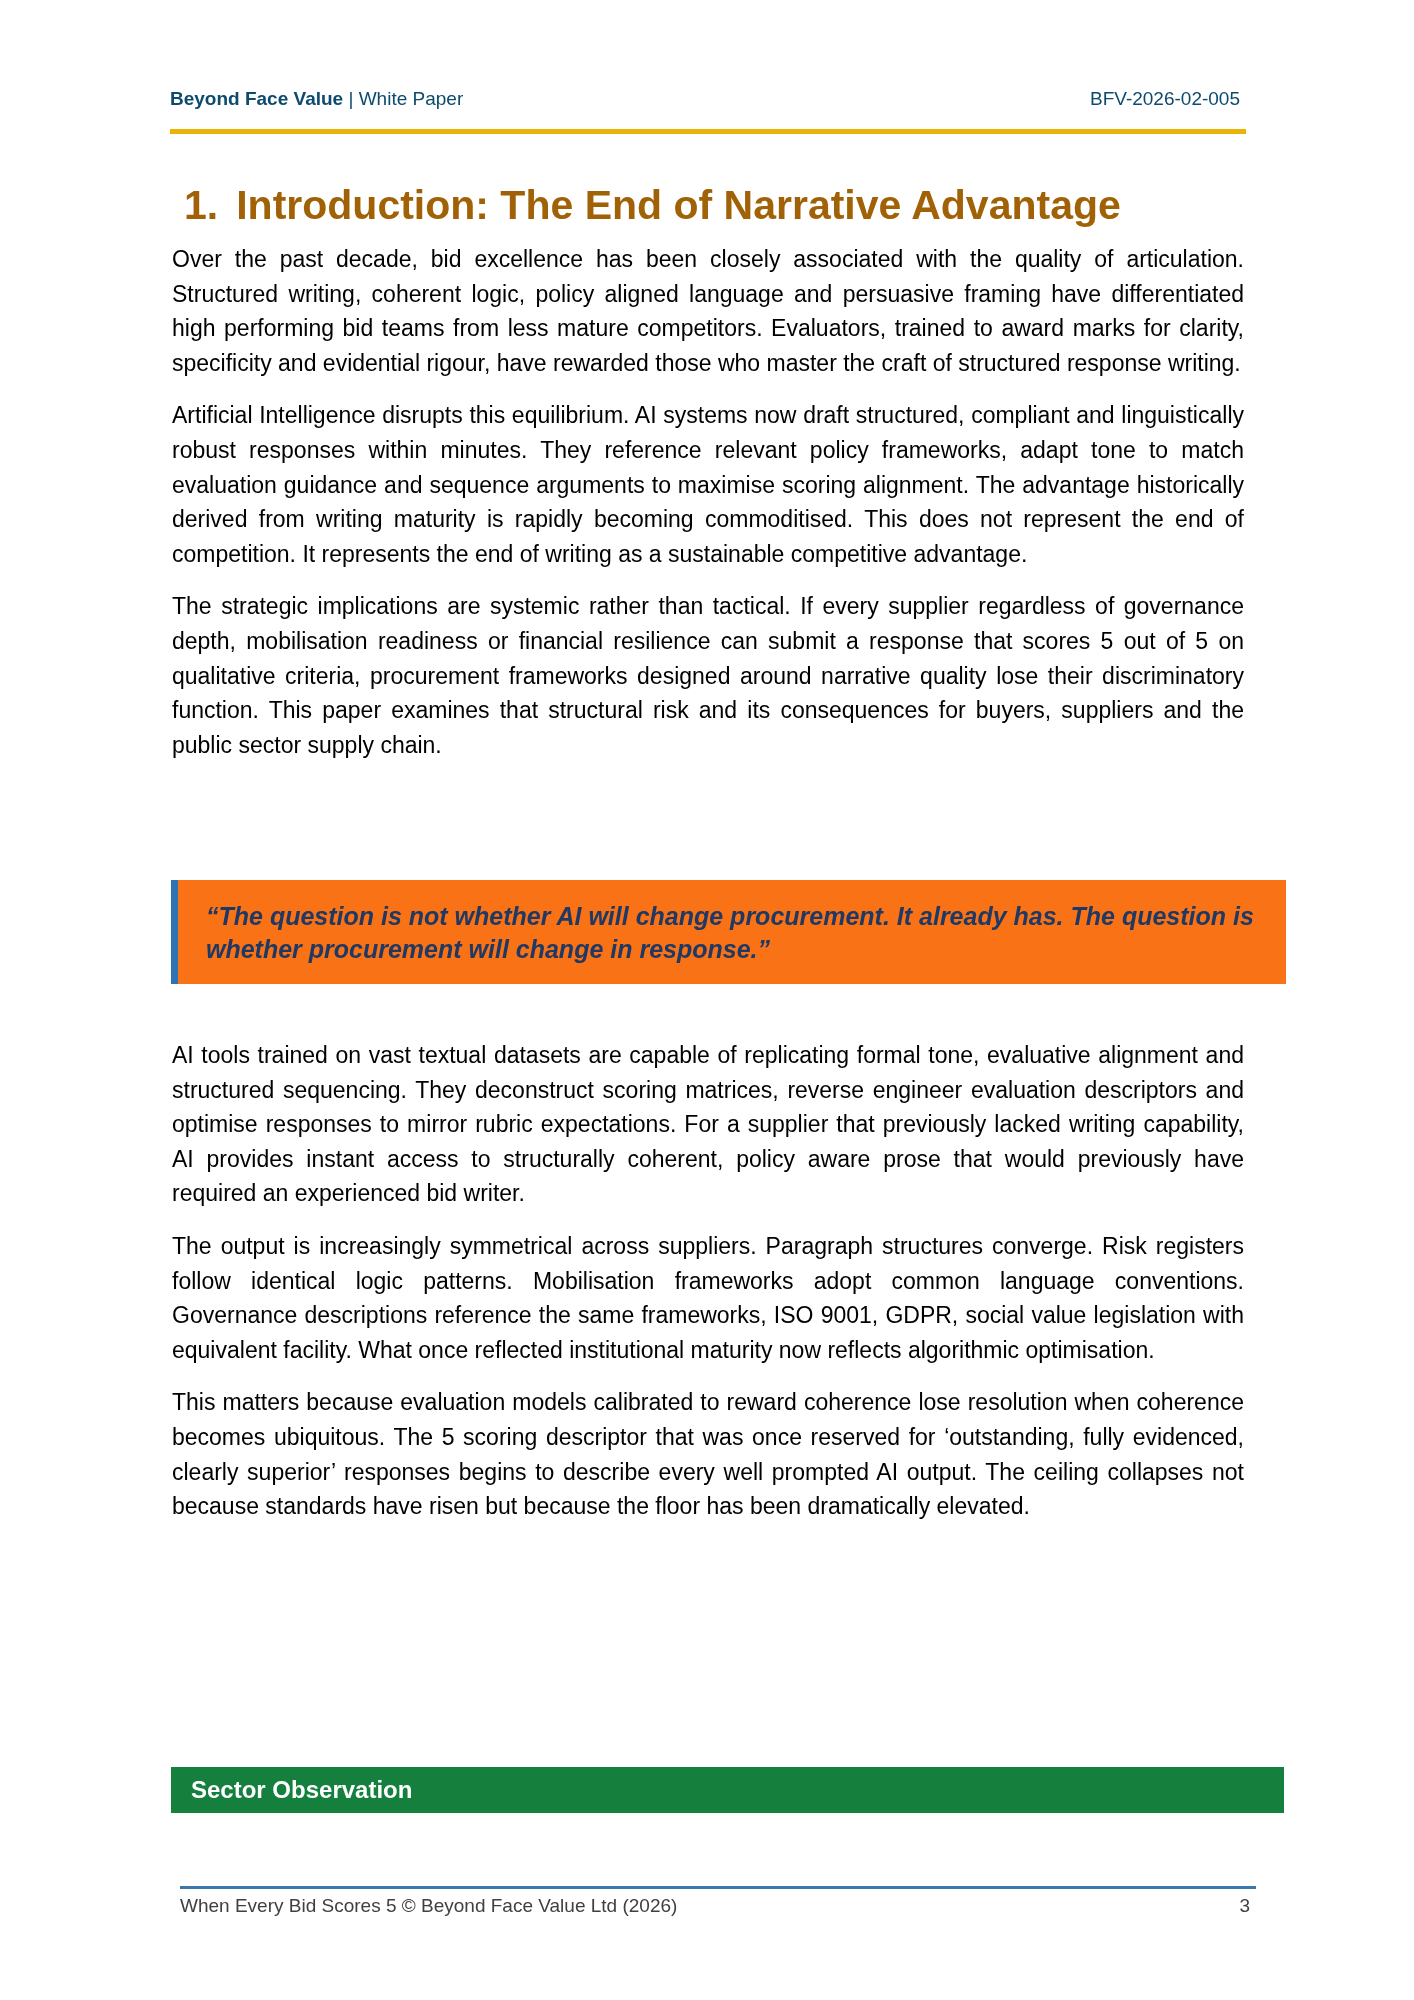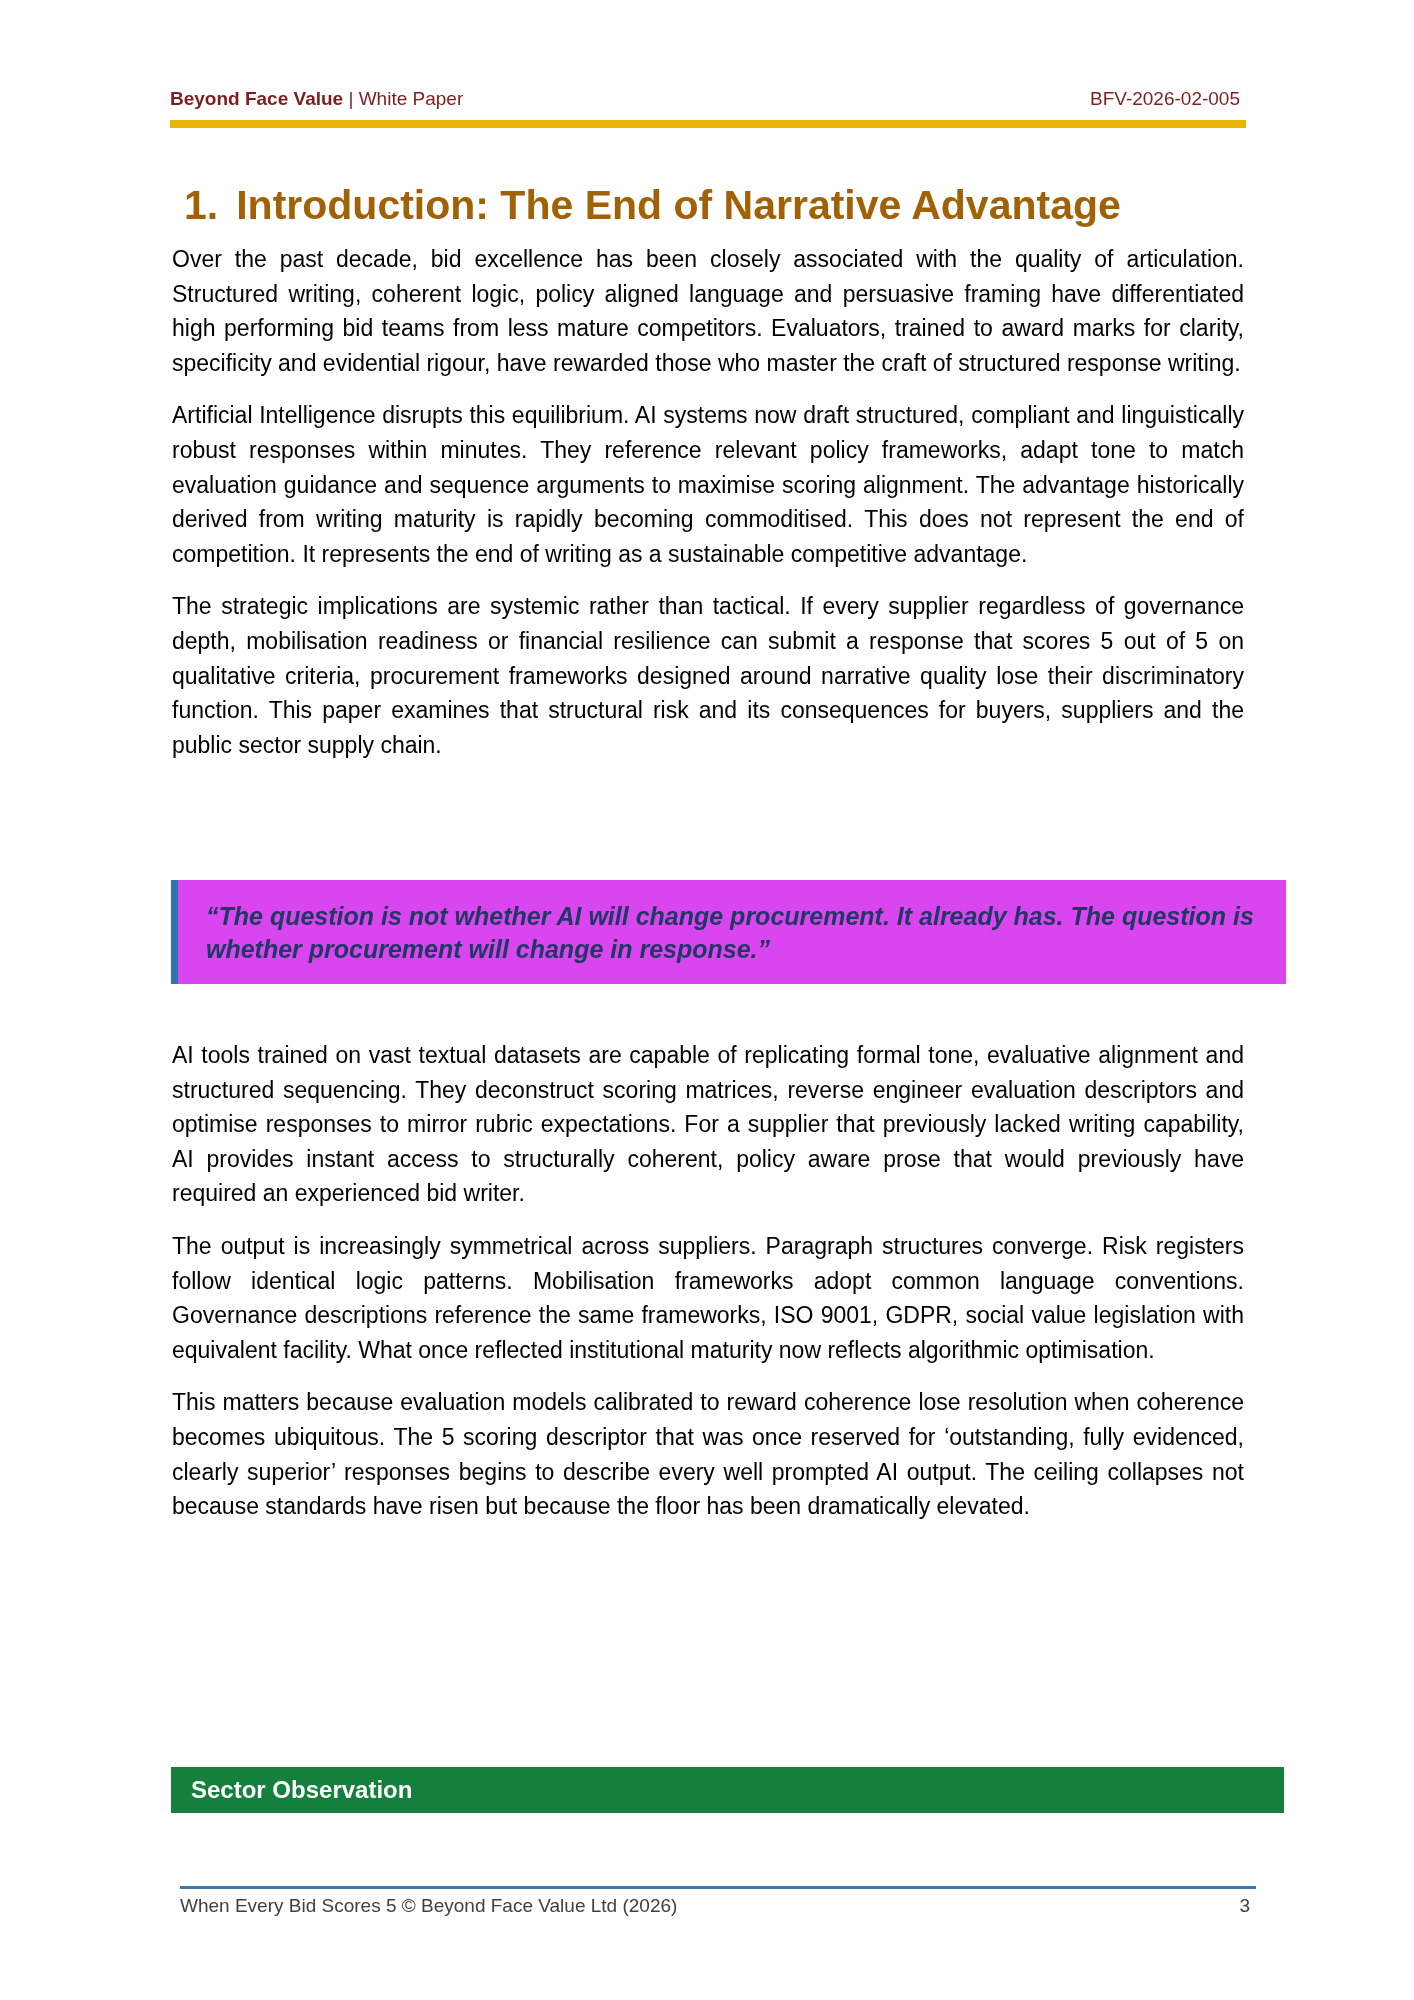--- a/index.html
+++ b/index.html
@@ -14,27 +14,27 @@
       overflow: hidden;
       font-family: "Liberation Sans", sans-serif;
       color: #000000;
     }
     .page-header {
       position: absolute;
       left: 170px;
       top: 84px;
       width: 1076px;
       height: 26px;
-      border-bottom: 8px solid #eab308;
+      border-bottom: 5px solid #eab308;
       display: flex;
       justify-content: space-between;
       align-items: flex-end;
-      padding-bottom: 10px;
+      padding-bottom: 19px;
       font-size: 19px;
-      color: #7f1d1d;
+      color: #0c4a6e;
       line-height: 22px;
     }
     .page-header .brand { font-weight: bold; }
     .page-header .sep { font-weight: normal; }
     .page-header .doc-type { font-weight: normal; }
     .page-header .doc-id { font-weight: normal; padding-right: 6px; }
 
     .content {
       position: absolute;
       left: 172px;
@@ -63,21 +63,21 @@
     .s1-title { margin-top: 0; }
     .s1-p1 { margin-top: 8px !important; }
     .para-gap { margin-top: 18px !important; }
 
     .quote-box {
       position: absolute;
       left: 171px;
       top: 880px;
       width: 1115px;
       height: 104px;
-      background: #d946ef;
+      background: #f97316;
       border-left: 7px solid #2e74b5;
       box-sizing: border-box;
       padding: 20px 30px 0 28px;
     }
     .quote-text {
       font-size: 25px;
       line-height: 33px;
       font-weight: bold;
       font-style: italic;
       color: #1f3864;

